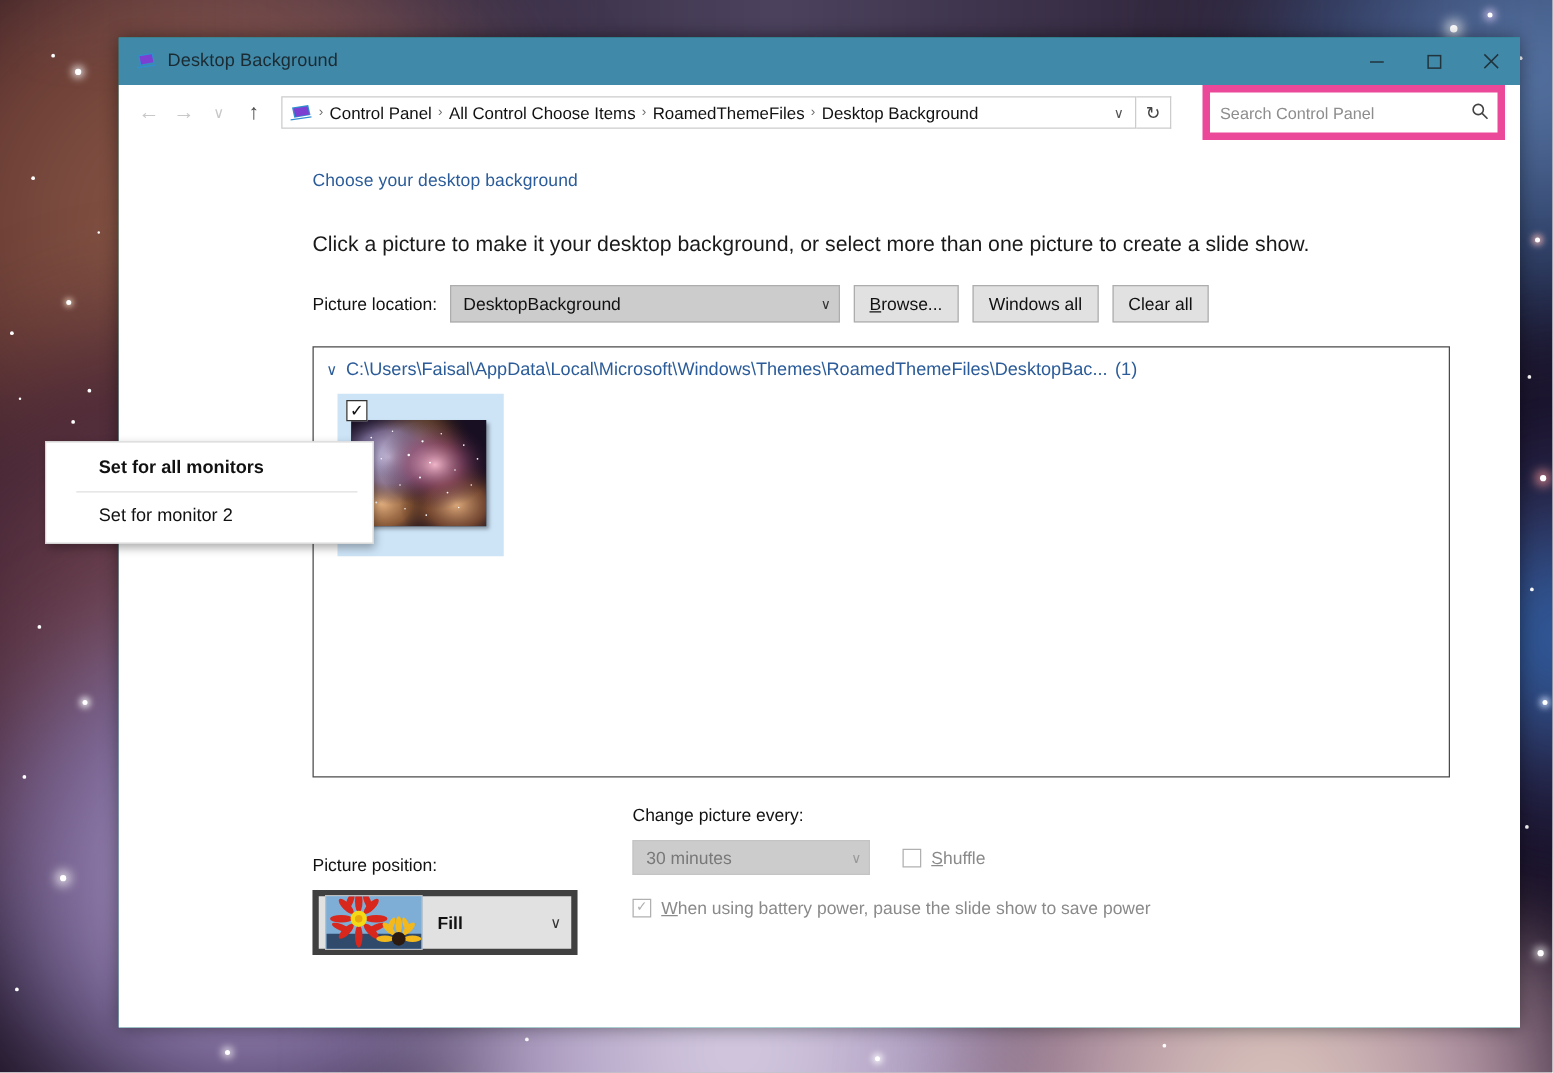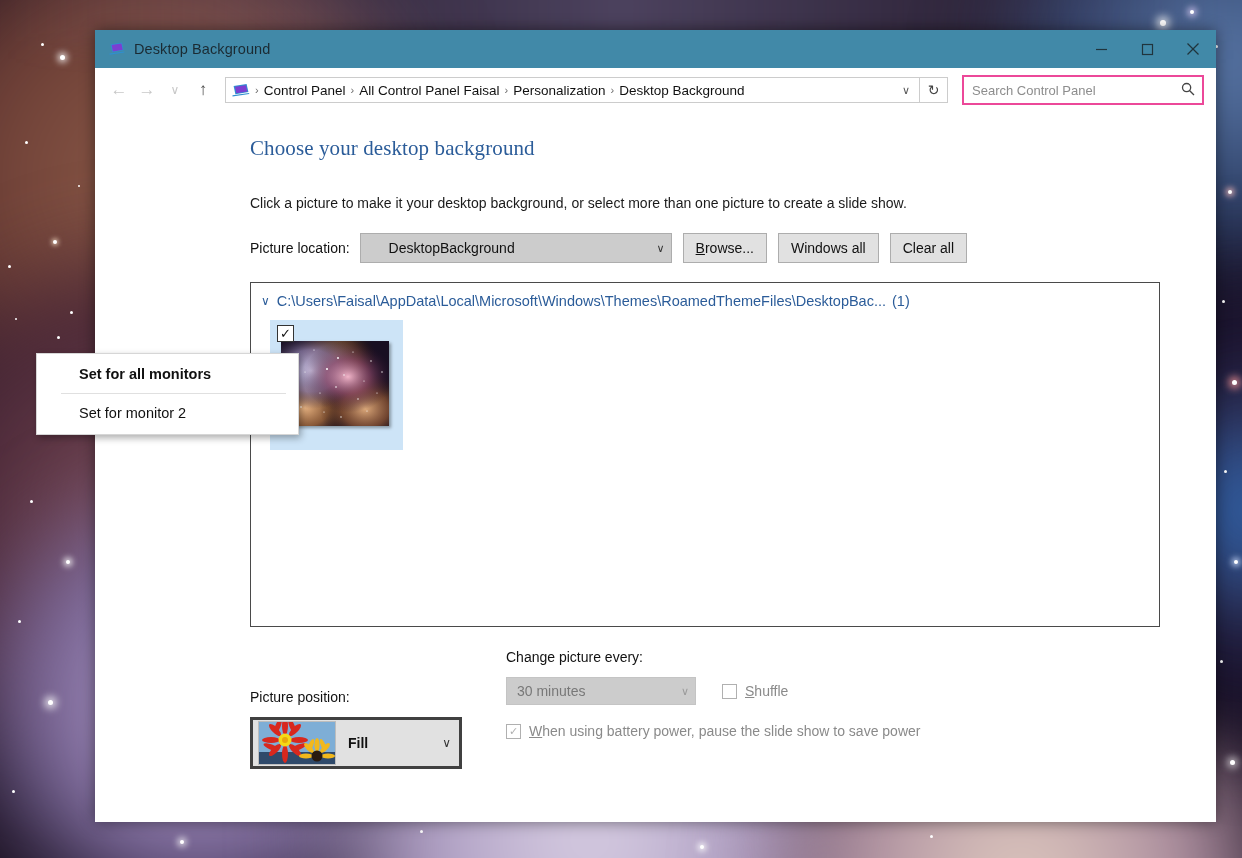--- a/index.html
+++ b/index.html
@@ -126,23 +126,23 @@
     width: 28px; height: 26px;
     border: 1px solid #cccccc;
     border-left: none;
     display: flex; align-items: center; justify-content: center;
     color: #444;
     font-size: 14px;
     flex: 0 0 auto;
   }
   #searchbox {
     width: 242px;
-    height: 30px;
-    border: 2px solid #ec4899;
-    margin-left: 14px;
+    height: 44px;
+    border: 6px solid #ec4899;
+    margin-left: 25px;
     display: flex;
     align-items: center;
     padding: 0 4px 0 8px;
     flex: 0 0 auto;
   }
   #search-input {
     border: none; outline: none;
     font-family: "Liberation Sans", sans-serif;
     font-size: 13px;
     color: #333;
@@ -155,43 +155,42 @@
   
   #content {
     flex: 1 1 auto;
     background: #ffffff;
     padding: 24px 0 0 0;
     position: relative;
   }
   #inner { padding-left: 155px; padding-right: 56px; }
 
   h1#heading {
-    font-size: 21px;
+    font-size: 14px;
     font-weight: normal;
     color: #2b5c99;
     letter-spacing: 0.1px;
     margin-bottom: 14px;
-    font-family: Liberation Serif, serif;
   }
   #subtitle {
-    font-size: 14px;
+    font-size: 17px;
     color: #1a1a1a;
     margin-bottom: 22px;
     margin-top: 34px;
   }
 
   
   #locrow { display: flex; align-items: center; gap: 0; margin-bottom: 19px; }
   #loclabel { font-size: 14px; color: #111; margin-right: 10px; }
   #locselect {
     width: 312px; height: 30px;
     background: #cccccc;
     border: 1px solid #adadad;
     display: flex; align-items: center;
-    padding: 0 6px 0 28px;
+    padding: 0 6px 0 10px;
     font-size: 14px;
     color: #111;
   }
   #locselect .chev { margin-left: auto; font-size: 11px; color: #333; }
   .btn {
     height: 30px;
     background: #e1e1e1;
     border: 1px solid #adadad;
     font-size: 14px;
     color: #111;
@@ -247,21 +246,21 @@
     background: #1b1328;
   }
 
   
   #bottomrow { display: flex; margin-top: 22px; }
   #posCol { width: 238px; margin-top: 40px; }
   .smalllabel { font-size: 14px; color: #111; margin-bottom: 12px; }
   #poscombo {
     width: 212px; height: 52px;
     background: #e1e1e1;
-    border: 3px solid #404040;
+    border: 5px solid #404040;
     display: flex; align-items: center;
     padding: 0 8px 0 5px;
   }
   #posthumb {
     width: 78px; height: 44px;
     position: relative; overflow: hidden;
     border: 1px solid #bdbdbd;
     background: #87b6dd;
     flex: 0 0 auto;
   }
@@ -417,23 +416,23 @@
         <div id="crumb-icon">
           <svg width="18" height="15" viewBox="0 0 18 15">
             <path d="M1.6 3.0 L14.6 1.0 L16.4 9.0 L3.4 11.2 Z" fill="#2f8fd0"></path>
             <path d="M3.0 3.8 L13.9 2.2 L15.3 8.5 L4.3 10.3 Z" fill="#7b3fd1"></path>
             <path d="M0.5 12.3 L17.2 9.9 L17.2 11.0 L0.5 13.4 Z" fill="#2f8fd0"></path>
           </svg>
         </div>
         <span class="sep">›</span>
         <span class="crumb">Control Panel</span>
         <span class="sep">›</span>
-        <span class="crumb">All Control Panel Faisal</span>
+        <span class="crumb">All Control Choose Items</span>
         <span class="sep">›</span>
-        <span class="crumb">Personalization</span>
+        <span class="crumb">RoamedThemeFiles</span>
         <span class="sep">›</span>
         <span class="crumb">Desktop Background</span>
         <span id="crumb-drop">∨</span>
       </div>
       <div id="refresh-btn">↻</div>
 
       <div id="searchbox">
         <input id="search-input" type="text" placeholder="Search Control Panel" style="">
         <span id="search-icon">
           <svg width="14" height="14" viewBox="0 0 14 14">

